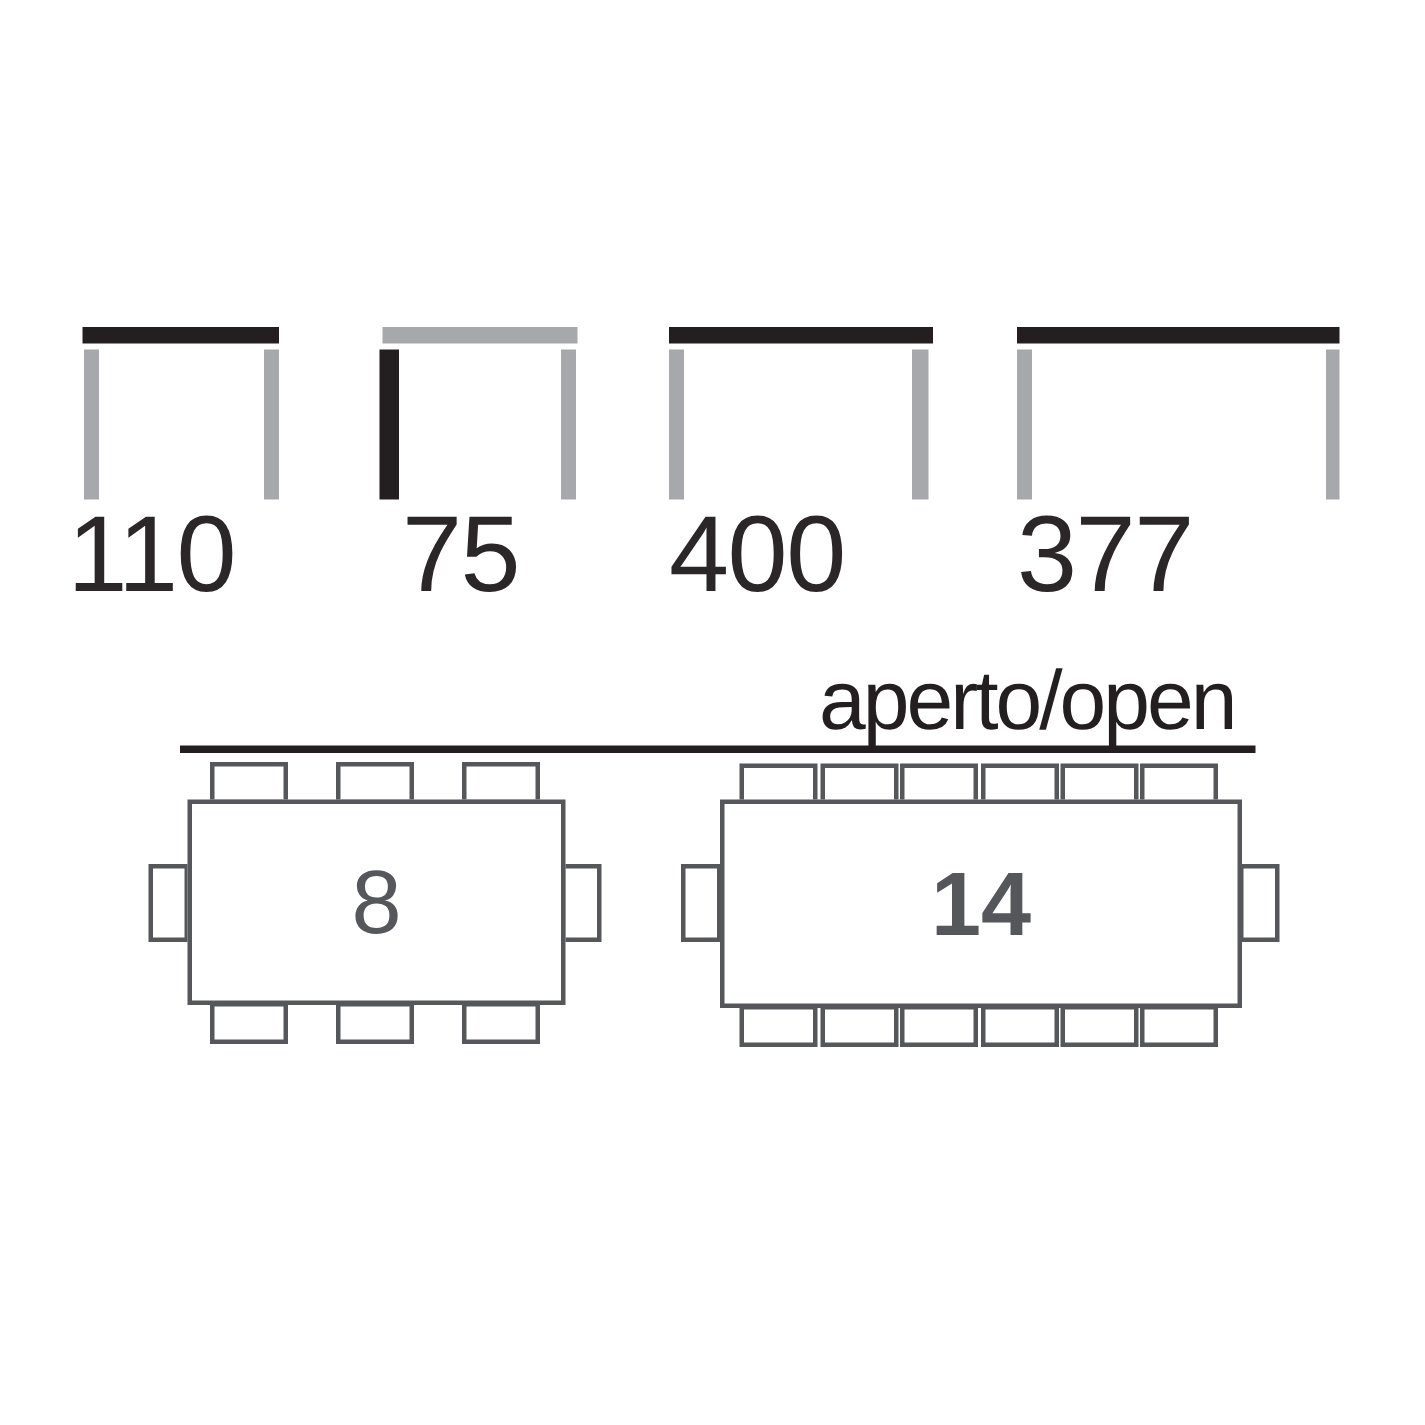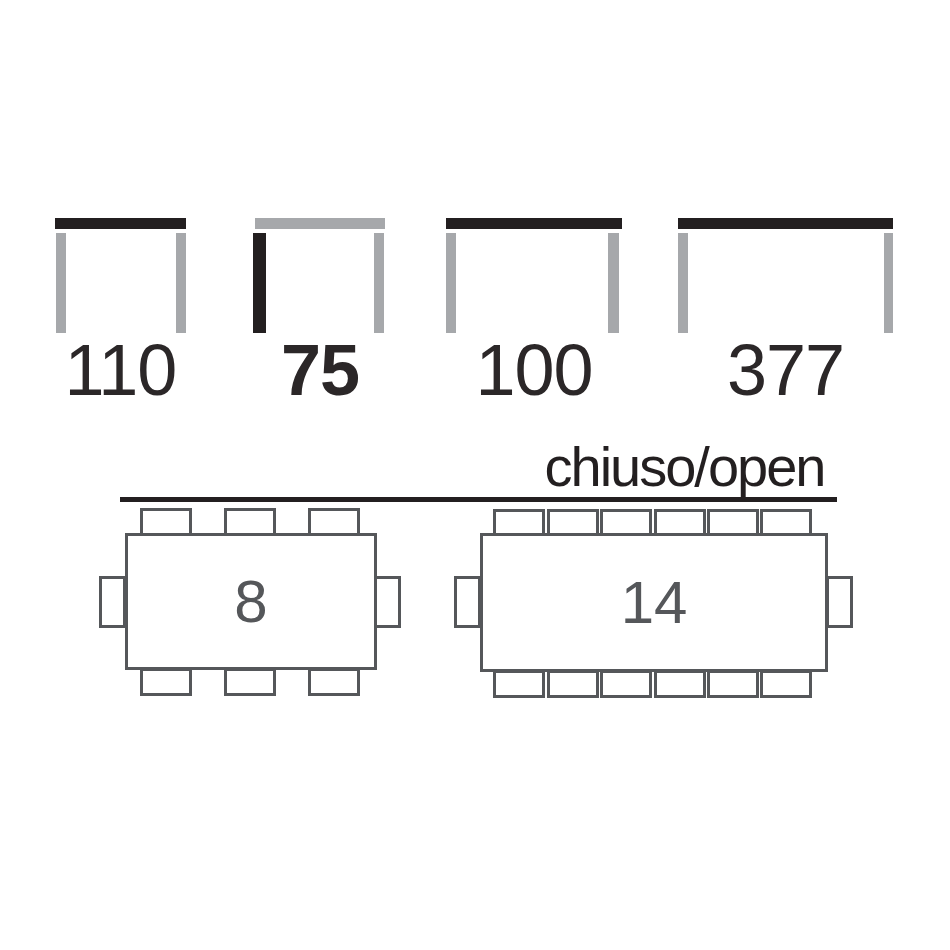--- a/index.html
+++ b/index.html
@@ -35,34 +35,33 @@
   .leg.dark { background: #231f20; }
 
   .dim-label {
     position: absolute;
     top: 332px;
     height: 76px;
     font-size: 72px;
     line-height: 76px;
     letter-spacing: -1px;
     color: #2b2728;
-    text-align: center;
     white-space: nowrap;
   }
 
   
   .i1-bar  { left: 55px;  width: 131px; }
   .i1-legL { left: 56px; }
   .i1-legR { left: 176px; }
   .i1-lab  { left: 45px;  width: 151px; }
   
   .i2-bar  { left: 255px; width: 130px; }
   .i2-legL { left: 253px; width: 13px; }
   .i2-legR { left: 374px; }
-  .i2-lab  { left: 255px; width: 130px; font-weight: bold; }
+  .i2-lab  { left: 268px; width: 130px; }
   
   .i3-bar  { left: 446px; width: 176px; }
   .i3-legL { left: 446px; }
   .i3-legR { left: 608px; width: 11px; }
   .i3-lab  { left: 446px; width: 176px; }
   
   .i4-bar  { left: 678px; width: 215px; }
   .i4-legL { left: 678px; }
   .i4-legR { left: 884px; width: 9px; }
   .i4-lab  { left: 678px; width: 215px; }
@@ -95,21 +94,21 @@
   .plan-table {
     position: absolute;
     background: #ffffff;
     border: 3px solid #55575a;
     z-index: 2;
     display: flex;
     align-items: center;
     justify-content: center;
   }
   .t-closed { left: 125px; top: 533px; width: 246px; height: 131px; }
-  .t-open   { left: 480px; top: 533px; width: 342px; height: 133px; }
+  .t-open   { left: 480px; top: 533px; width: 342px; height: 133px; font-weight: bold; }
 
   .seat-count {
     font-size: 60px;
     color: #55575a;
     line-height: 1;
   }
 
   .chair {
     position: absolute;
     background: #ffffff;
@@ -161,31 +160,31 @@
     <div class="bar gray i2-bar"></div>
     <div class="leg dark i2-legL"></div>
     <div class="leg gray i2-legR"></div>
     <div class="dim-label i2-lab">75</div>
   </div>
 
   <div>
     <div class="bar dark i3-bar"></div>
     <div class="leg gray i3-legL"></div>
     <div class="leg gray i3-legR"></div>
-    <div class="dim-label i3-lab">100</div>
+    <div class="dim-label i3-lab">400</div>
   </div>
 
   <div>
     <div class="bar dark i4-bar"></div>
     <div class="leg gray i4-legL"></div>
     <div class="leg gray i4-legR"></div>
     <div class="dim-label i4-lab">377</div>
   </div>
 
-  <div class="plan-heading h-open">chiuso/open</div>
+  <div class="plan-heading h-open">aperto/open</div>
   <div class="heading-underline"></div>
 
   <div>
     <div class="chair h c-t1"></div>
     <div class="chair h c-t2"></div>
     <div class="chair h c-t3"></div>
     <div class="chair h c-b1"></div>
     <div class="chair h c-b2"></div>
     <div class="chair h c-b3"></div>
     <div class="chair v c-l"></div>

